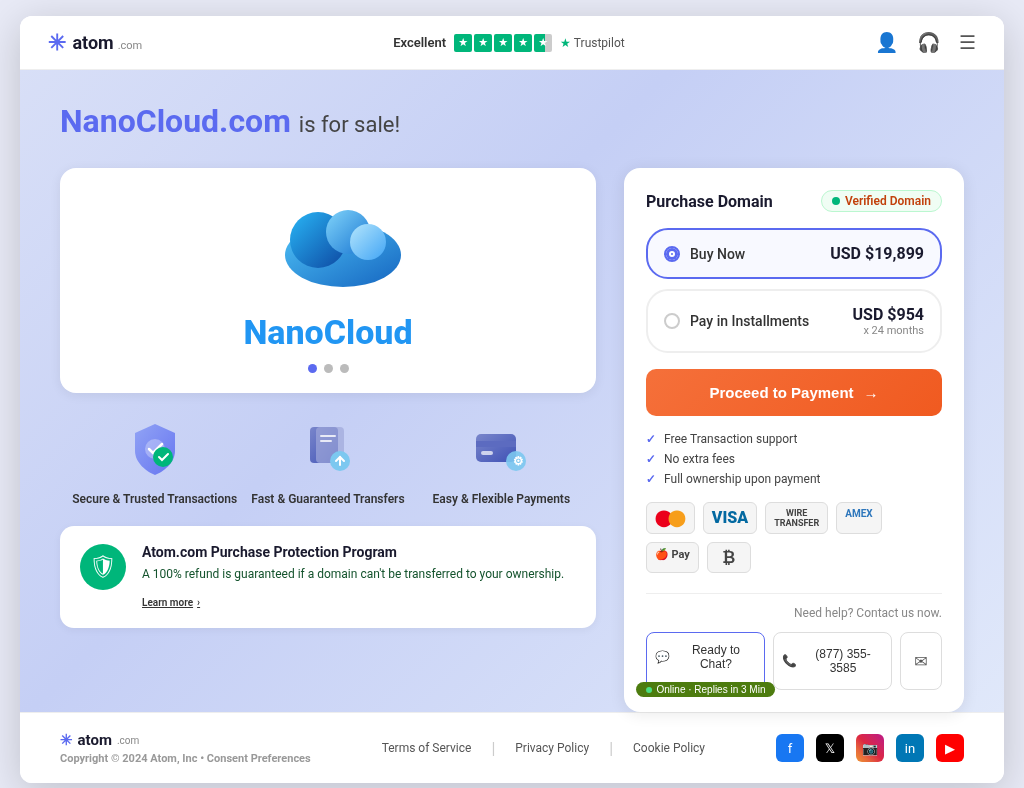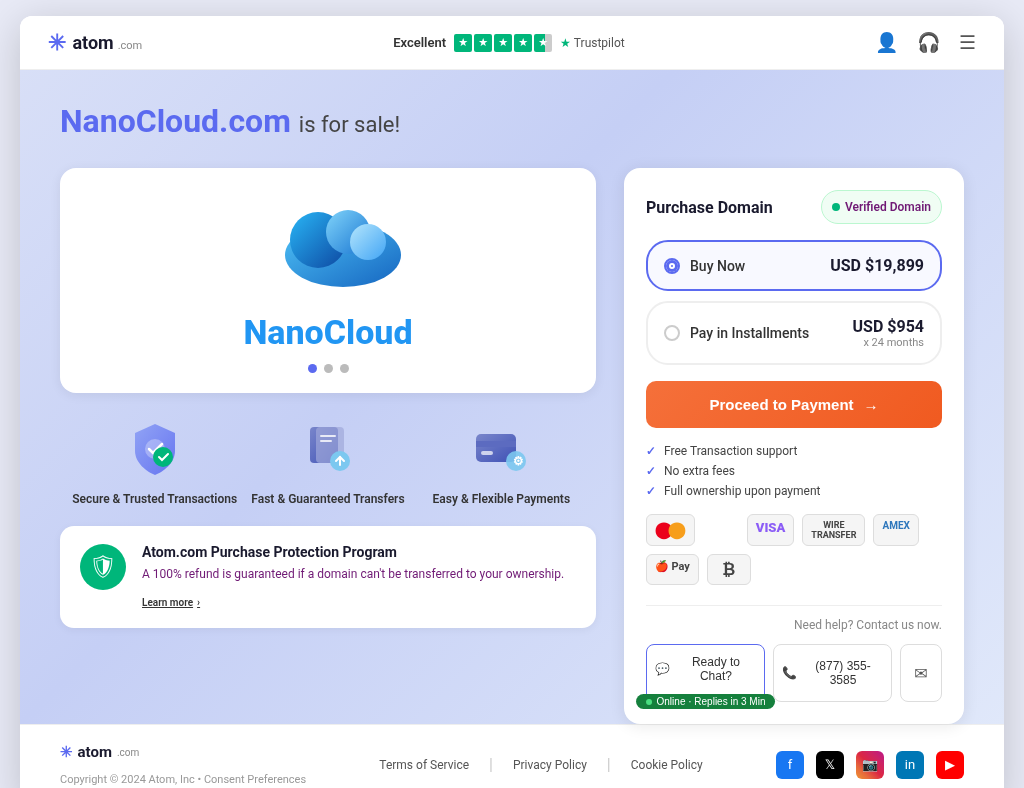--- a/index.html
+++ b/index.html
@@ -196,21 +196,21 @@
       font-size: 22px;
     }
     .protection-title {
       font-size: 14px;
       font-weight: 700;
       color: #1a1a2e;
       margin-bottom: 5px;
     }
     .protection-text {
       font-size: 12px;
-      color: #701a75;
+      color: #14532d;
       line-height: 1.5;
       margin-bottom: 8px;
     }
     .learn-more {
       font-size: 10px;
       font-weight: 600;
       color: #333;
       text-decoration: underline;
       cursor: pointer;
       display: inline-flex;
@@ -239,25 +239,25 @@
       font-size: 16px;
       font-weight: 700;
       color: #1a1a2e;
     }
     .verified-badge {
       display: flex;
       align-items: center;
       gap: 5px;
       font-size: 12px;
       font-weight: 600;
-      color: #701a75;
+      color: #c2410c;
       background: #f0fdf4;
       border: 1px solid #bbf7d0;
       border-radius: 20px;
-      padding: 9px 10px;
+      padding: 3px 10px;
     }
     .verified-dot {
       width: 8px; height: 8px;
       background: #00b67a;
       border-radius: 50%;
     }
     .option-row {
       display: flex;
       align-items: center;
       justify-content: space-between;
@@ -386,21 +386,21 @@
       position: relative;
     }
     .contact-btn.chat {
       border-color: #5b6af0;
     }
     .online-badge {
       position: absolute;
       bottom: -8px;
       left: 50%;
       transform: translateX(-50%);
-      background: #15803d;
+      background: #4d7c0f;
       color: white;
       font-size: 10px;
       padding: 2px 10px;
       border-radius: 10px;
       white-space: nowrap;
       display: flex;
       align-items: center;
       gap: 5px;
     }
     .online-dot {
@@ -440,21 +440,22 @@
       display: flex;
       align-items: center;
       gap: 5px;
       font-weight: 700;
       font-size: 15px;
       color: #1a1a2e;
     }
     .footer-copy {
       font-size: 11px;
       color: #999;
-      margin-top: 12px;
+      margin-top: 3px;
+      font-weight: bold;
     }
     .footer-links {
       display: flex;
       gap: 20px;
       align-items: center;
     }
     .footer-link {
       font-size: 12px;
       color: #555;
       cursor: pointer;
@@ -676,21 +677,21 @@
               <span>No extra fees</span>
             </div>
             <div class="check-item">
               <span class="check-mark">✓</span>
               <span>Full ownership upon payment</span>
             </div>
           </div>
 
           <div class="payment-icons">
             <div class="payment-icon" style="font-size:16px;color:#eb001b;">⬤<span style="color:#f79e1b;margin-left:-5px;">⬤</span></div>
-            <div class="payment-icon" style="color:#8b5cf6;font-weight:900;font-size:13px;margin-left:44px;">VISA</div>
+            <div class="payment-icon" style="color:#0369a1;font-weight:900;font-size:16px;">VISA</div>
             <div class="payment-icon" style="font-size:9px;">WIRE<br>TRANSFER</div>
             <div class="payment-icon" style="color:#2e77bc;font-size:10px;">AMEX</div>
             <div class="payment-icon" style="font-size:11px;">🍎 Pay</div>
             <div class="payment-icon" style="font-size:16px;">₿</div>
           </div>
 
           <div class="divider"></div>
 
           <div class="help-section">
             <div class="help-label">Need help? Contact us now.</div>

